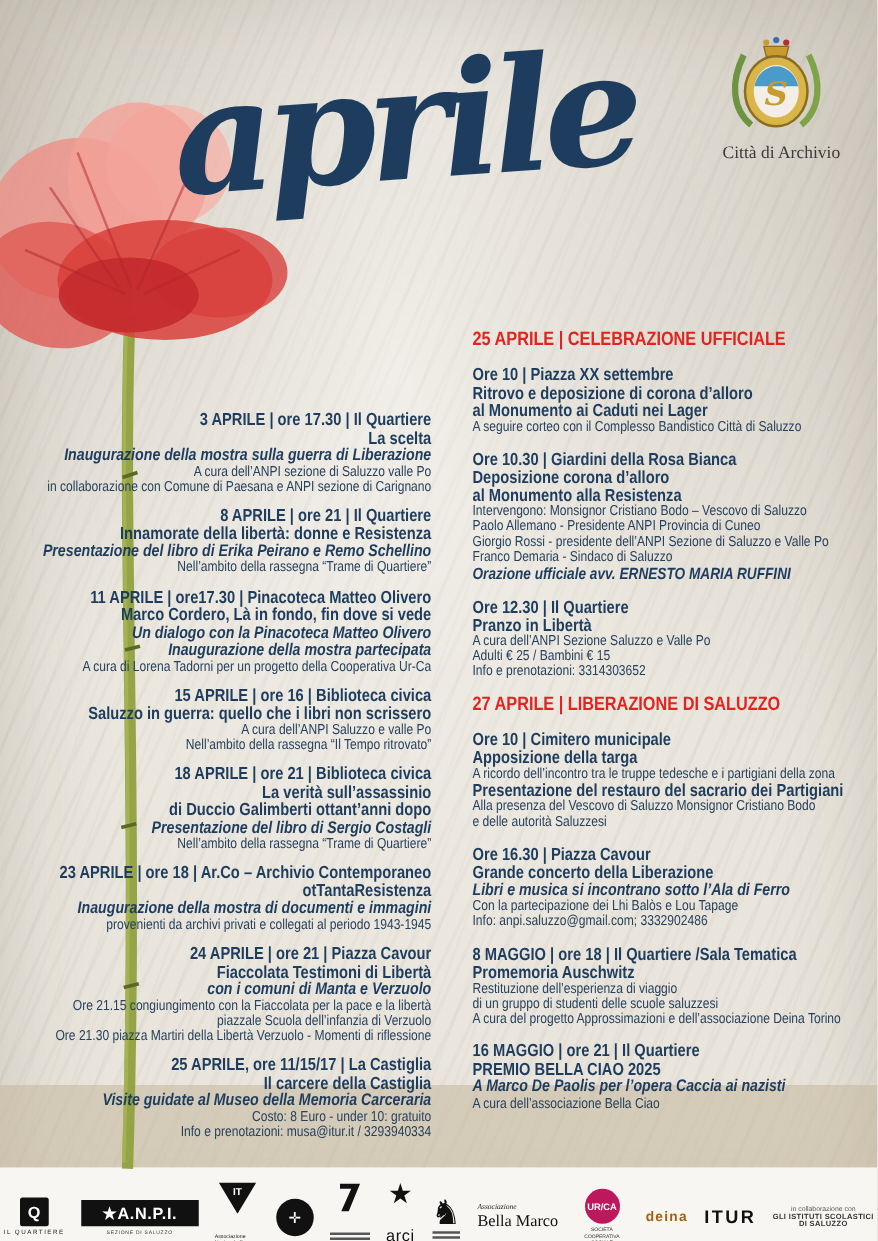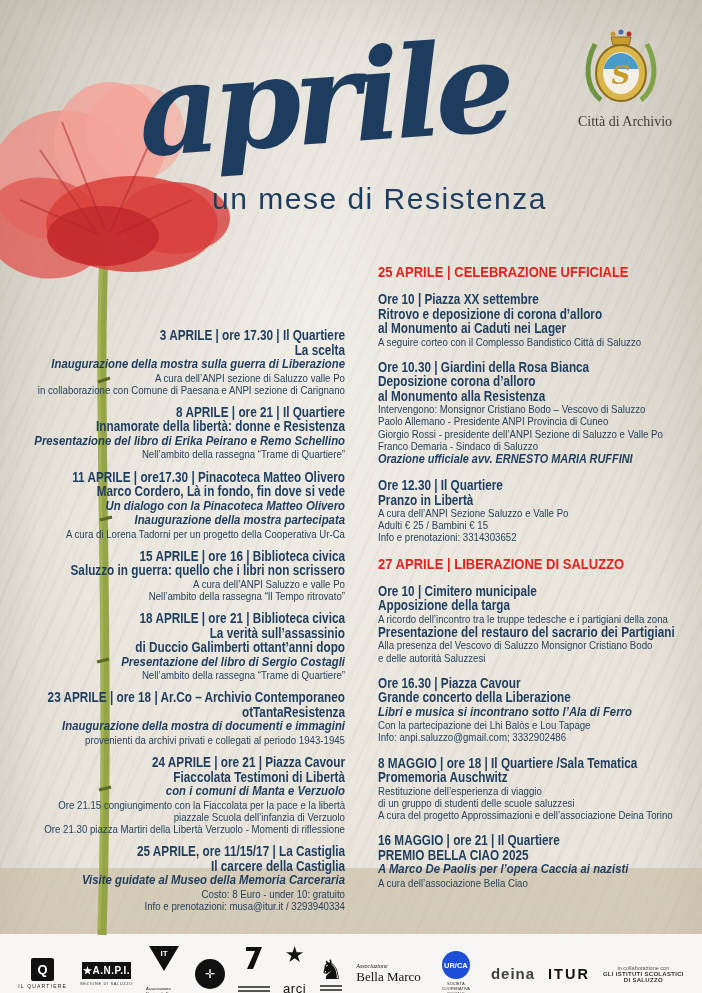--- a/index.html
+++ b/index.html
@@ -56,40 +56,40 @@
   .mt-lg{margin-top:18px;}
 
   .logos{
     position:absolute;left:0;right:0;top:944px;z-index:2;
     display:flex;justify-content:center;align-items:center;gap:13px;color:#1a1a1a;
   }
   .lg{display:flex;flex-direction:column;align-items:center;}
   .qmark{width:19px;height:19px;background:#111;color:#fff;font-weight:bold;font-size:13px;
     display:flex;align-items:center;justify-content:center;border:2px solid #111;border-radius:2px;}
   .qcap{font-size:5px;letter-spacing:1.2px;margin-top:2px;color:#222;}
-  .anpimark{background:#111;color:#fff;font-size:10px;font-weight:bold;padding:3px 1px;letter-spacing:.5px;}
+  .anpimark{background:#111;color:#fff;font-size:13px;font-weight:bold;padding:3px 17px;letter-spacing:.5px;}
   .anpicap{font-size:4px;letter-spacing:.6px;margin-top:2px;color:#333;}
   .rowlg{flex-direction:column;gap:15px;align-items:center;}
   .tri{position:relative;width:30px;height:25px;}
   .tri svg{display:block;}
   .microtext{font-size:4.2px;line-height:5px;color:#222;text-align:left;width:36px;}
   .circmark{width:30px;height:30px;border-radius:50%;background:#111;color:#fff;
     display:flex;align-items:center;justify-content:center;font-size:12px;}
-  .urcamark{width:28px;height:28px;border-radius:50%;background:#1d4ed8;color:#fff;
+  .urcamark{width:28px;height:28px;border-radius:50%;background:#be185d;color:#fff;
     display:flex;align-items:center;justify-content:center;font-size:7.5px;font-weight:bold;}
   .urcacap{font-size:4px;width:44px;text-align:center;line-height:5px;margin-top:2px;color:#333;white-space:normal;}
   .bars{display:flex;flex-direction:column;gap:1.5px;}
   .bar{width:32px;height:2px;background:#555;}
   .bar.sm{width:22px;}
   .star{font-size:22px;line-height:22px;color:#111;}
   .arcitxt{font-weight:normal;font-size:13px;color:#111;letter-spacing:.5px;}
   .knight{font-size:27px;line-height:27px;color:#111;}
   .bc1{font-family:"Liberation Serif",serif;font-style:italic;font-size:6px;color:#222;align-self:flex-start;}
   .bc2{font-family:"Liberation Serif",serif;font-size:13px;color:#111;}
-  .deina{font-weight:bold;font-size:15px;letter-spacing:1px;color:#404040;text-align:center;}
+  .deina{font-weight:bold;font-size:11px;letter-spacing:1px;color:#a16207;text-align:center;}
   .itur{font-weight:bold;font-size:14.5px;letter-spacing:2px;color:#111;}
   .collab{text-align:left;}
   .collab .c1{font-size:5.5px;color:#555;}
   .collab .c2{font-size:6px;font-weight:bold;color:#333;letter-spacing:.3px;}
 </style>
 </head>
 <body>
 
 <div class="poster">
   <div class="texture"></div>
@@ -111,21 +111,20 @@
     <ellipse cx="175" cy="218" rx="55" ry="36" fill="#d8403c" opacity="0.8"></ellipse>
     <ellipse cx="103" cy="236" rx="56" ry="30" fill="#c32a2e" opacity="0.9"></ellipse>
     <path d="M95,230 L40,150" stroke="#b0272c" stroke-width="2" opacity="0.5"></path>
     <path d="M100,235 L20,200" stroke="#b0272c" stroke-width="2" opacity="0.5"></path>
     <path d="M105,230 L62,122" stroke="#b0272c" stroke-width="2" opacity="0.5"></path>
     <path d="M110,232 L150,142" stroke="#b0272c" stroke-width="2" opacity="0.5"></path>
     <path d="M115,235 L192,200" stroke="#b0272c" stroke-width="2" opacity="0.45"></path>
   </svg>
 
   <div class="script-title">aprile</div>
-  <div class="subtitle">un mese di Resistenza</div>
 
   <div class="crest">
     <svg width="86" height="80" viewBox="0 0 86 80">
       <path d="M17,16 C6,38 8,60 23,72" stroke="#6d9440" stroke-width="5" fill="none"></path>
       <path d="M69,16 C80,38 78,60 63,72" stroke="#7fa447" stroke-width="5" fill="none"></path>
       <path d="M33,9 h20 l-2,8 h-16 z" fill="#c99b2e" stroke="#8a6d1d" stroke-width="1"></path>
       <circle cx="35" cy="6" r="2.5" fill="#c99b2e"></circle>
       <circle cx="43" cy="4" r="2.5" fill="#3d6fb4"></circle>
       <circle cx="51" cy="6" r="2.5" fill="#b03030"></circle>
       <ellipse cx="43" cy="45" rx="25" ry="28" fill="#d9b54a" stroke="#8a6d1d" stroke-width="2"></ellipse>

